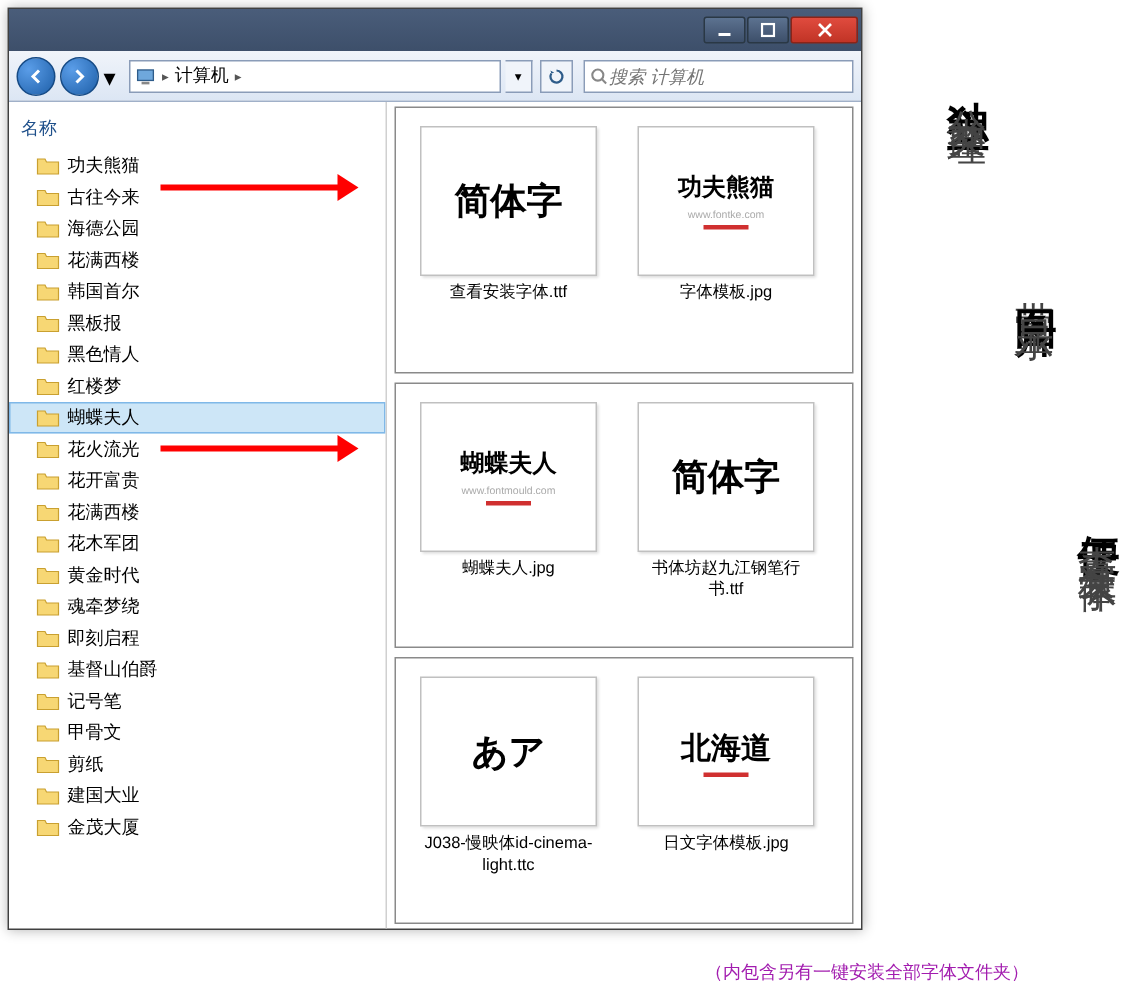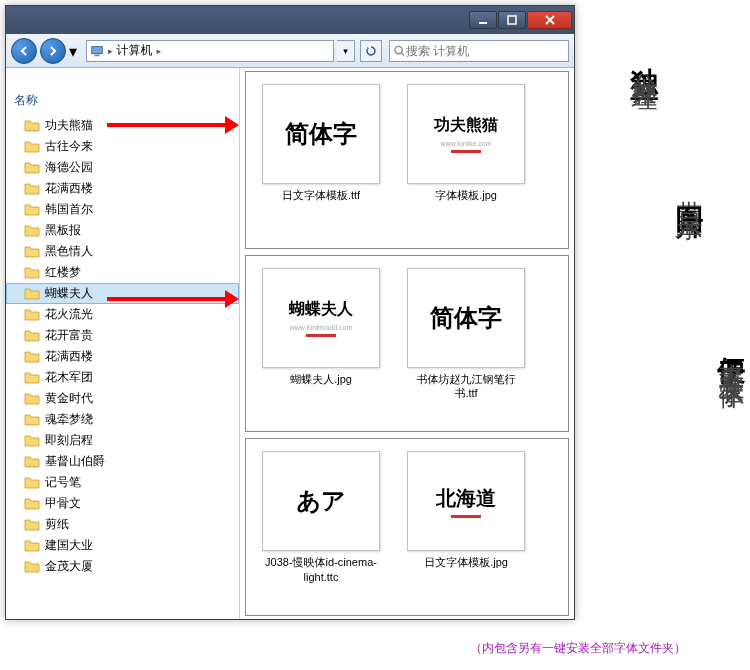--- a/index.html
+++ b/index.html
@@ -14,24 +14,24 @@
     .navbtn { width: 26px; height: 26px; border-radius: 50%; background: radial-gradient(circle at 30% 30%, #5a9de8, #1e5fa8); border: 1px solid #154a85; display: flex; align-items: center; justify-content: center; cursor: pointer; }
     .navbtn svg { width: 12px; height: 12px; fill: #fff; }
     .navbtn-chev { width: 14px; height: 18px; background: transparent; border: none; border-radius: 2px; }
     .addressbar { flex: 1; height: 22px; background: #fff; border: 1px solid #8a9cb8; display: flex; align-items: center; padding: 0 3px; font-size: 12px; gap: 4px; }
     .addressbar .icon-small { width: 14px; height: 14px; }
     .addr-seg { display: flex; align-items: center; gap: 2px; }
     .addr-tri { font-size: 9px; color: #555; }
     .navdrop { width: 18px; height: 22px; border: 1px solid #8a9cb8; border-left: none; background: #f0f4fa; display: flex; align-items: center; justify-content: center; font-size: 9px; cursor: pointer; }
     .refresh { width: 22px; height: 22px; border: 1px solid #8a9cb8; background: #f0f4fa; display: flex; align-items: center; justify-content: center; cursor: pointer; margin-left: 2px; }
     .searchbox { width: 180px; height: 22px; background: #fff; border: 1px solid #8a9cb8; display: flex; align-items: center; padding: 0 3px; margin-left: 4px; }
-    .searchbox input { border: none; outline: none; font-size: 12px; color: #701a75; width: 100%; }
+    .searchbox input { border: none; outline: none; font-size: 12px; color: #701a75; width: 100%; font-style: italic; }
     .searchbox .mag { width: 14px; height: 14px; }
     .content { display: flex; height: calc(100% - 62px); }
-    .sidebar { width: 234px; border-right: 1px solid #d0d0d0; overflow-y: auto; padding: 21px 0; }
+    .sidebar { width: 252px; border-right: 1px solid #d0d0d0; overflow-y: auto; padding: 6px 0; }
     .col-header { font-size: 12px; color: #1e4f8a; padding: 3px 8px 6px 8px; }
     .folder-item { display: flex; align-items: center; padding: 1px 5px 1px 18px; font-size: 12px; gap: 5px; cursor: pointer; height: 21px; }
     .folder-item.selected { background: #cde6f7; border: 1px solid #7fb8e8; padding: 0 4px 0 17px; }
     .folder-icon { width: 16px; height: 14px; }
     .preview { flex: 1; display: flex; flex-direction: column; justify-content: space-between; }
     .panel { flex: 1; border: 1px solid #8a8a8a; margin: 3px 5px; display: flex; gap: 15px; padding: 12px 10px; align-items: flex-start; position: relative; }
     .thumb { width: 130px; display: flex; flex-direction: column; align-items: center; gap: 4px; }
     .thumb-box { width: 118px; height: 100px; border: 1px solid #c0c0c0; background: #fff; display: flex; flex-direction: column; align-items: center; justify-content: center; position: relative; box-shadow: 1px 1px 2px rgba(0,0,0,0.15); }
     .thumb-main { font-family: "KaiTi", "STKaiti", cursive; font-size: 22px; font-weight: bold; }
     .thumb-sub { font-size: 7px; color: #aaa; margin-top: 4px; }
@@ -238,21 +238,21 @@
             <span>金茂大厦</span>
           </div>
         </div>
     </div>
     <div class="preview">
       <div class="panel" id="panel0">
           <div class="thumb">
             <div class="thumb-box">
               <div class="thumb-main" style="font-size:24px">简体字</div>
             </div>
-            <div class="thumb-label">日文字体模板.ttf</div>
+            <div class="thumb-label">查看安装字体.ttf</div>
           </div>
           <div class="thumb">
             <div class="thumb-box">
               <div class="thumb-main" style="font-size:16px">功夫熊猫</div>
               <div class="thumb-sub">www.fontke.com</div>
               <div class="thumb-bar"></div>
             </div>
             <div class="thumb-label">字体模板.jpg</div>
           </div>
         </div>

